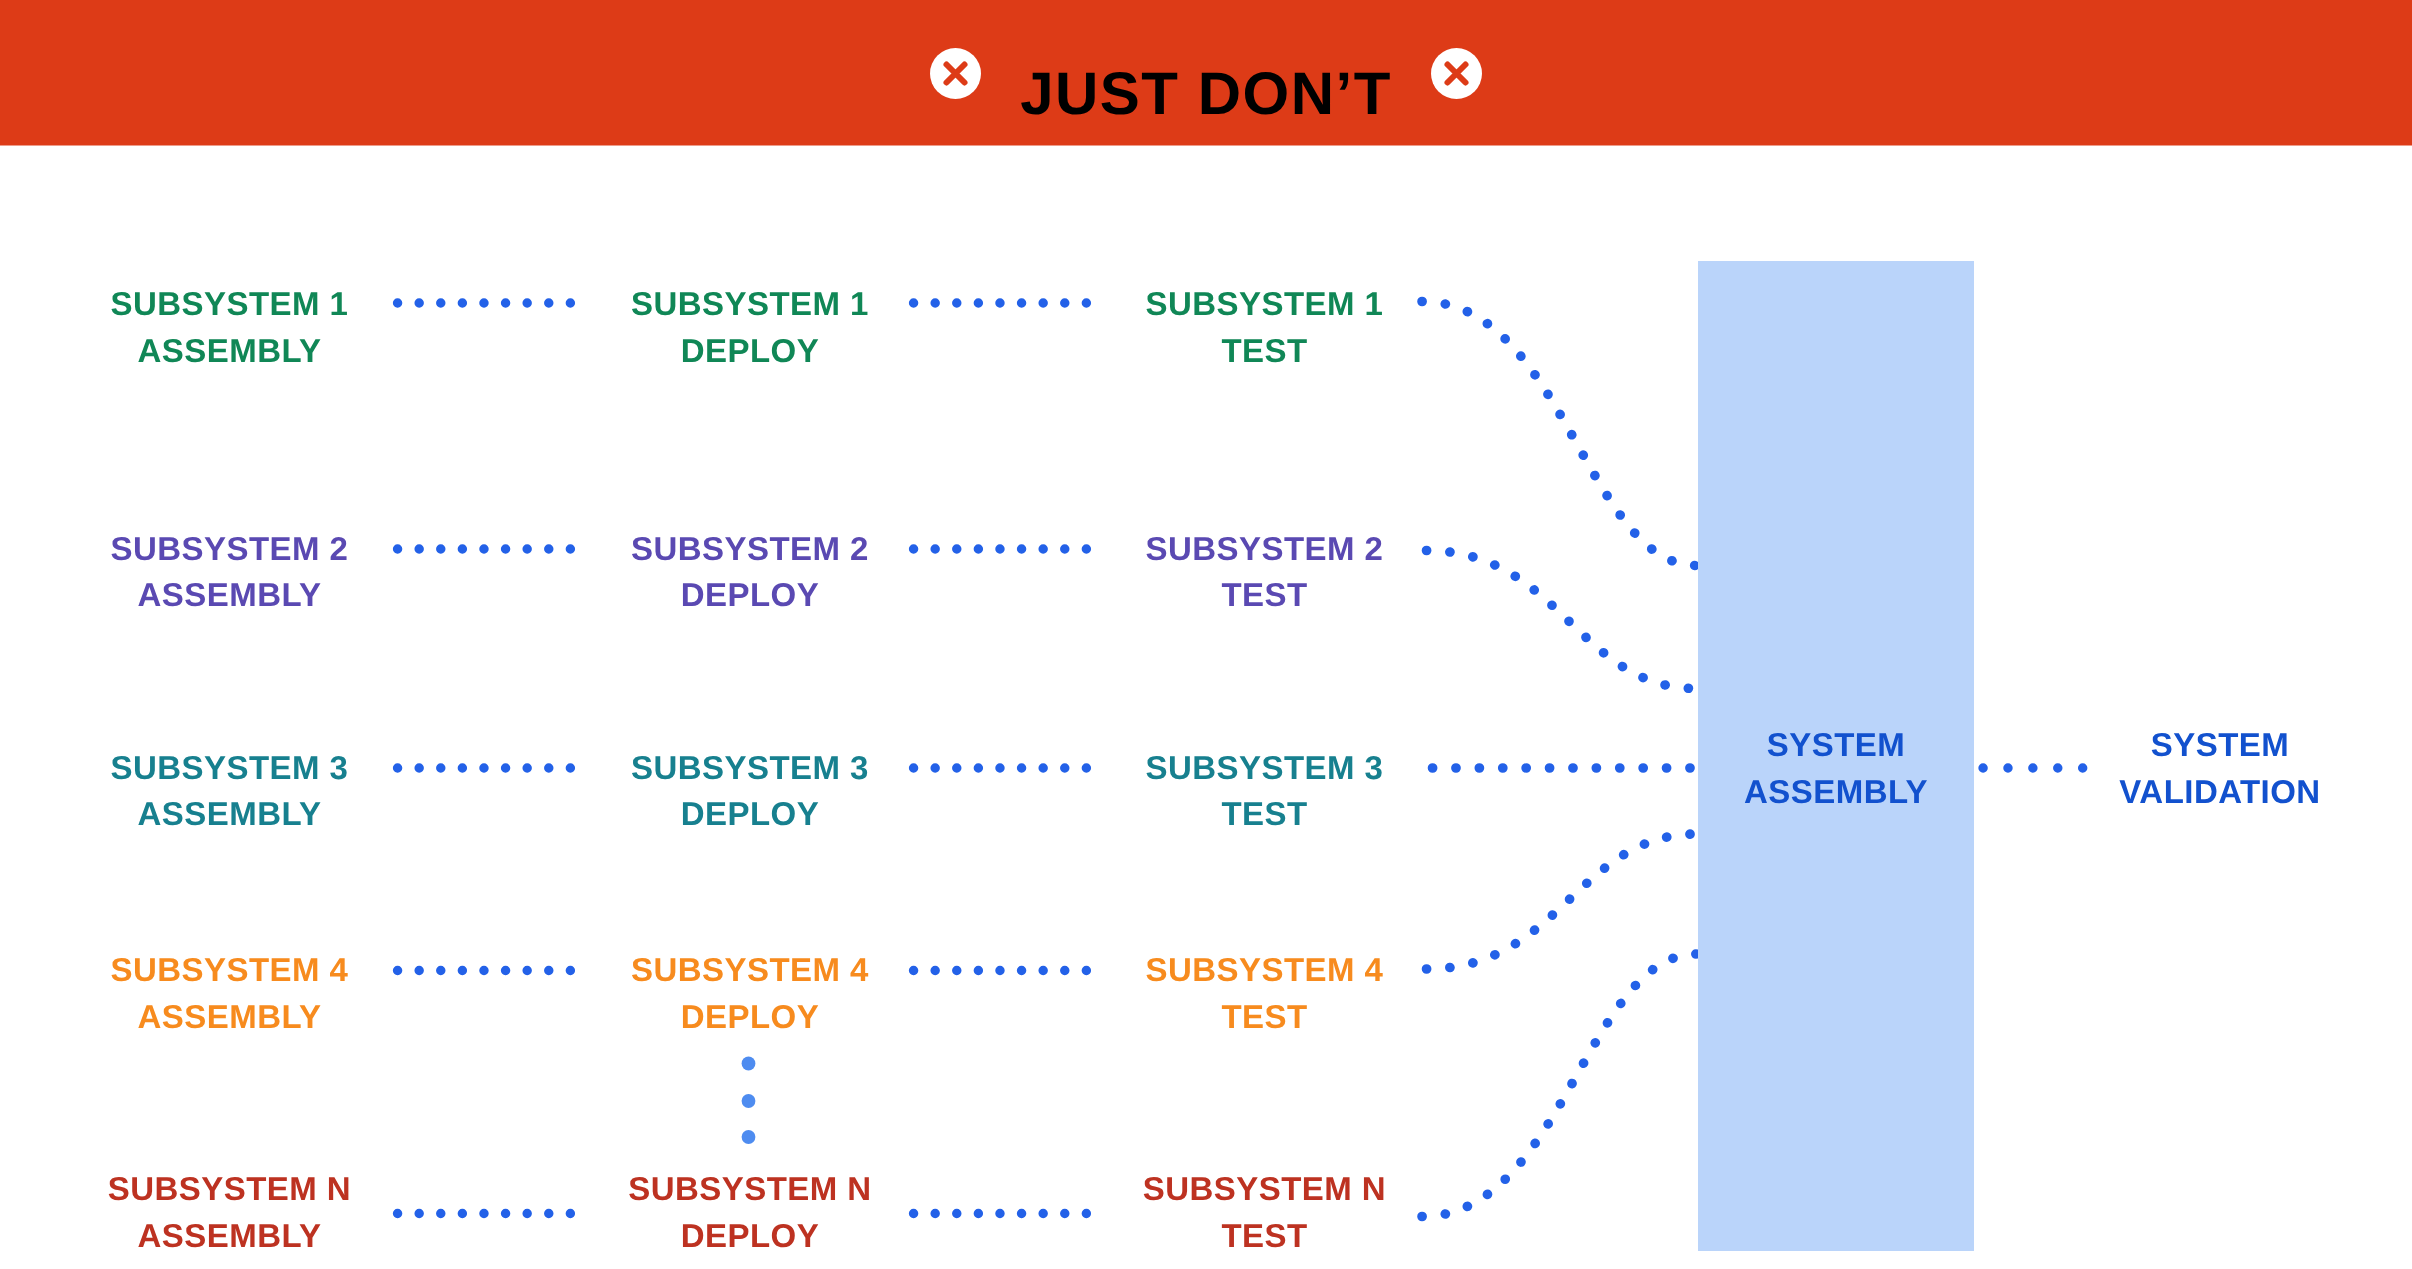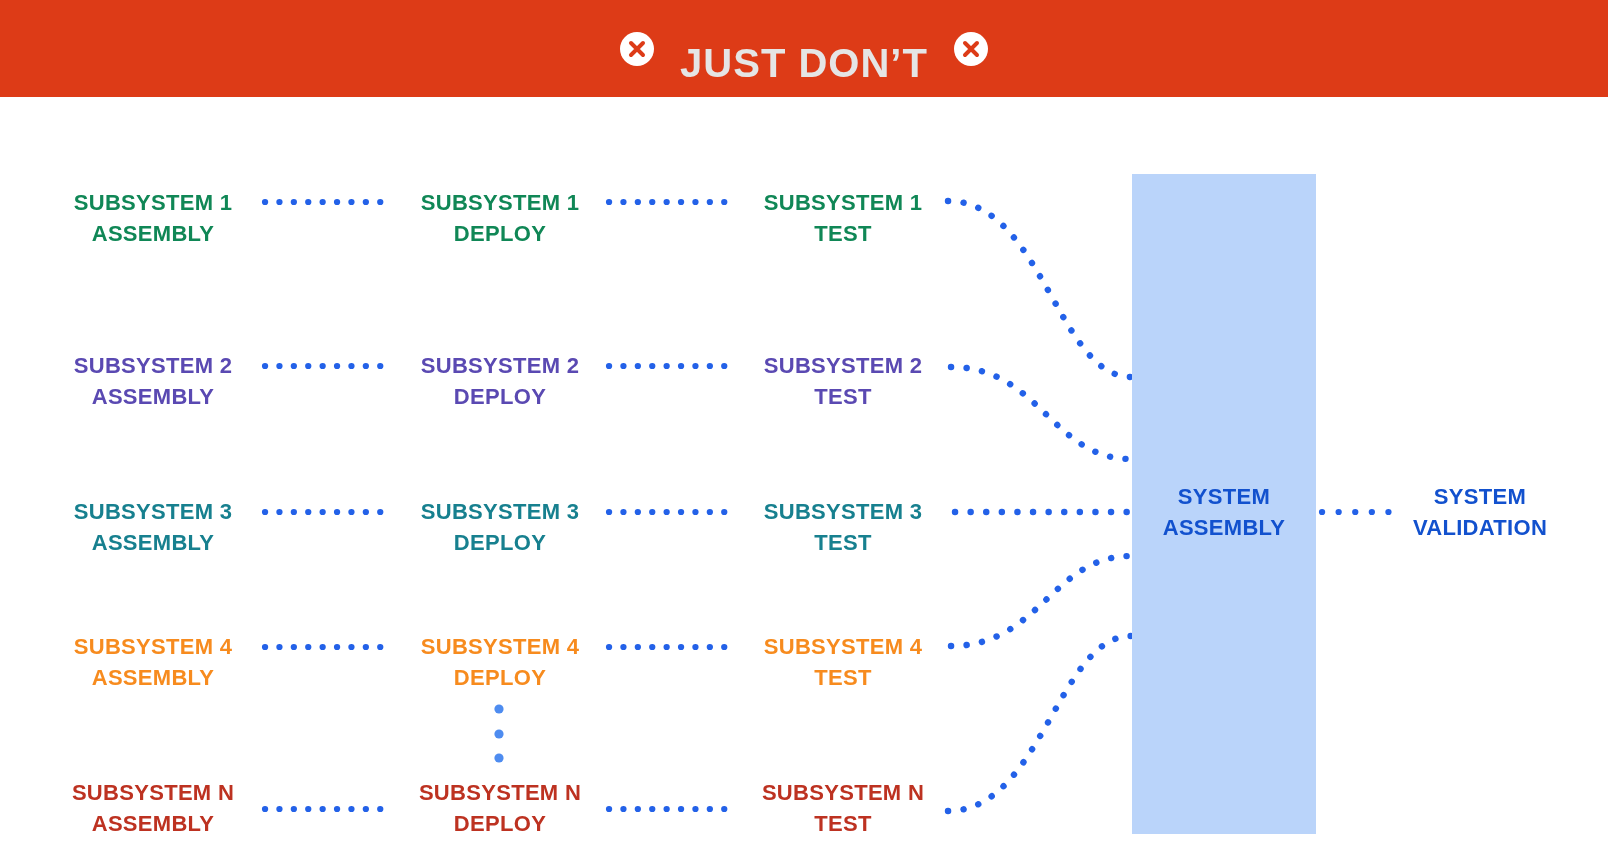--- a/index.html
+++ b/index.html
@@ -45,21 +45,21 @@
 </head>
 <body>
 
 <div class="canvas">
 
   <header class="banner" style="background-color: rgb(221, 59, 23);">
     <svg class="x-badge" viewBox="0 0 34 34">
       <circle cx="17" cy="17" r="17" fill="#ffffff"></circle>
       <path d="M11 11 L23 23 M23 11 L11 23" stroke-width="4" stroke-linecap="round" style="stroke: rgb(221, 59, 23);"></path>
     </svg>
-    <h1 class="banner-title" style="color: #e5e5e5; margin-top: 28px;">JUST DON’T</h1>
+    <h1 class="banner-title" style="color: #000000; margin-top: 28px;">JUST DON’T</h1>
     <svg class="x-badge" viewBox="0 0 34 34">
       <circle cx="17" cy="17" r="17" fill="#ffffff"></circle>
       <path d="M11 11 L23 23 M23 11 L11 23" stroke-width="4" stroke-linecap="round" style="stroke: rgb(221, 59, 23);"></path>
     </svg>
   </header>
 
   <svg class="wires" width="1608" height="846" viewBox="0 0 1608 846">
 
     <path class="dots" d="M265 202 H392" style="stroke: rgb(35, 97, 232);"></path>
     <path class="dots" d="M609 202 H736" style="stroke: rgb(35, 97, 232);"></path>

